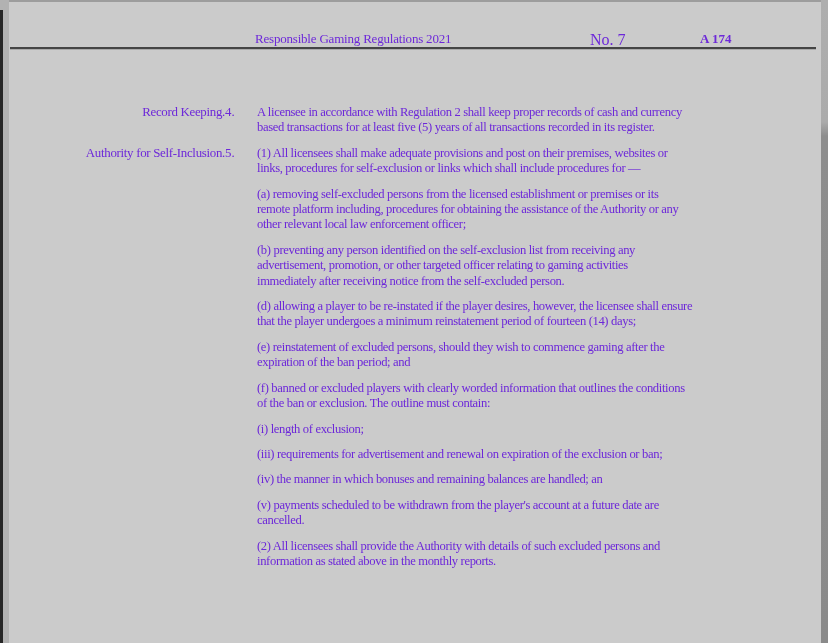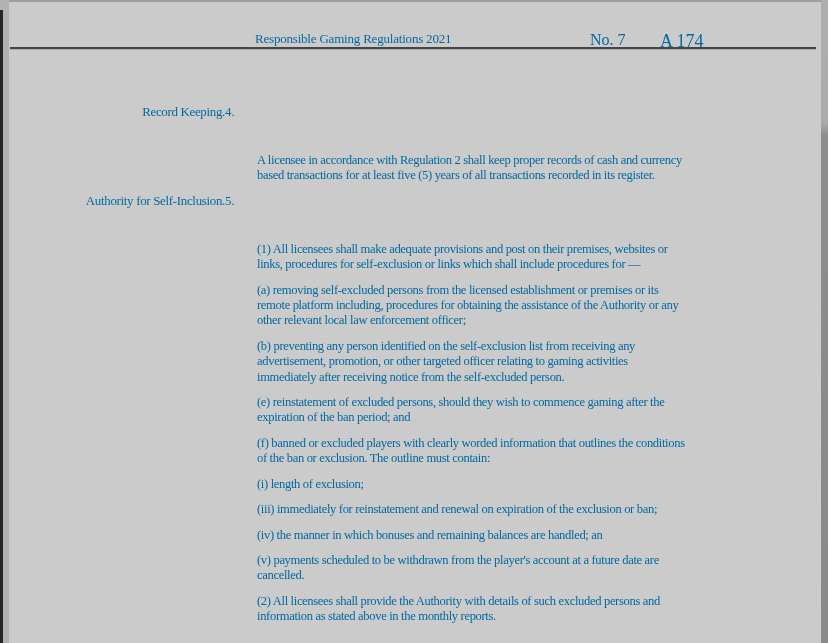--- a/index.html
+++ b/index.html
@@ -3,53 +3,53 @@
 <meta charset="utf-8">
 <style>
   html, body { margin: 0; padding: 0; background: #cbcbcb; }
   .page {
     position: relative;
     width: 828px;
     height: 643px;
     background: #cbcbcb;
     overflow: hidden;
     font-family: "Liberation Serif", "DejaVu Serif", serif;
-    color: #0369a1;
+    color: #6d28d9;
   }
   
   .edge-top   { position: absolute; left: 0; top: 0; width: 100%; height: 2px; background: #9d9d9d; }
   .edge-left-gray { position: absolute; left: 0; top: 0; width: 9px; height: 100%; background: #b2b2b2; }
   .edge-left-dark { position: absolute; left: 0; top: 10px; width: 3px; height: 633px; background: #262626; }
   .edge-right {
     position: absolute; right: 0; top: 0; width: 7px; height: 100%;
     background: linear-gradient(180deg, #aeaeae 0px, #ababab 122px, #8d8d8d 136px, #8a8a8a 100%);
   }
   
   .running-title { position: absolute; left: 255px; top: 31px; font-size: 13px; letter-spacing: -0.2px; white-space: nowrap; }
   .issue-no      { position: absolute; left: 590px; top: 31px; font-size: 16px; white-space: nowrap; }
-  .page-no       { position: absolute; left: 660px; top: 31px; font-size: 18px; white-space: nowrap; }
+  .page-no       { position: absolute; left: 700px; top: 31px; font-size: 13px; white-space: nowrap; font-weight: bold; }
   .rule {
     position: absolute; left: 10px; top: 47px; width: 806px; height: 2px;
     background: #454545;
     box-shadow: 0 1px 0 rgba(110,110,110,0.35);
   }
   
   .content { position: absolute; left: 13px; top: 105px; width: 806px; }
   .row { display: flex; align-items: flex-start; }
   .col-label {
     flex: 0 0 212px; width: 212px;
     font-size: 12.9px; line-height: 15.4px; letter-spacing: -0.3px;
     white-space: nowrap;
     text-align: right;
   }
   .col-num {
     flex: 0 0 32px; width: 32px;
     font-size: 12.9px; line-height: 15.4px;
   }
-  .col-body { flex: 1 1 auto; min-width: 0; margin-top: 48px; }
+  .col-body { flex: 1 1 auto; min-width: 0; }
   .para {
     margin: 0 0 10px 0;
     font-size: 12.6px;
     line-height: 15.4px;
     letter-spacing: -0.35px;
     white-space: pre-line;
   }
 </style>
 </head>
 <body>
@@ -79,26 +79,28 @@
         <div class="col-num">5.</div>
         <div class="col-body">
           <p class="para">(1) All licensees shall make adequate provisions and post on their premises, websites or
 links, procedures for self-exclusion or links which shall include procedures for —</p>
           <p class="para">(a) removing self-excluded persons from the licensed establishment or premises or its
 remote platform including, procedures for obtaining the assistance of the Authority or any
 other relevant local law enforcement officer;</p>
           <p class="para">(b) preventing any person identified on the self-exclusion list from receiving any
 advertisement, promotion, or other targeted officer relating to gaming activities
 immediately after receiving notice from the self-excluded person.</p>
+          <p class="para">(d) allowing a player to be re-instated if the player desires, however, the licensee shall ensure
+that the player undergoes a minimum reinstatement period of fourteen (14) days;</p>
           <p class="para">(e) reinstatement of excluded persons, should they wish to commence gaming after the
 expiration of the ban period; and</p>
           <p class="para">(f) banned or excluded players with clearly worded information that outlines the conditions
 of the ban or exclusion. The outline must contain:</p>
           <p class="para">(i) length of exclusion;</p>
-          <p class="para">(iii) immediately for reinstatement and renewal on expiration of the exclusion or ban;</p>
+          <p class="para">(iii) requirements for advertisement and renewal on expiration of the exclusion or ban;</p>
           <p class="para">(iv) the manner in which bonuses and remaining balances are handled; an</p>
           <p class="para">(v) payments scheduled to be withdrawn from the player's account at a future date are
 cancelled.</p>
           <p class="para">(2) All licensees shall provide the Authority with details of such excluded persons and
 information as stated above in the monthly reports.</p>
         </div>
       </div>
     </div>
 </div>
 

